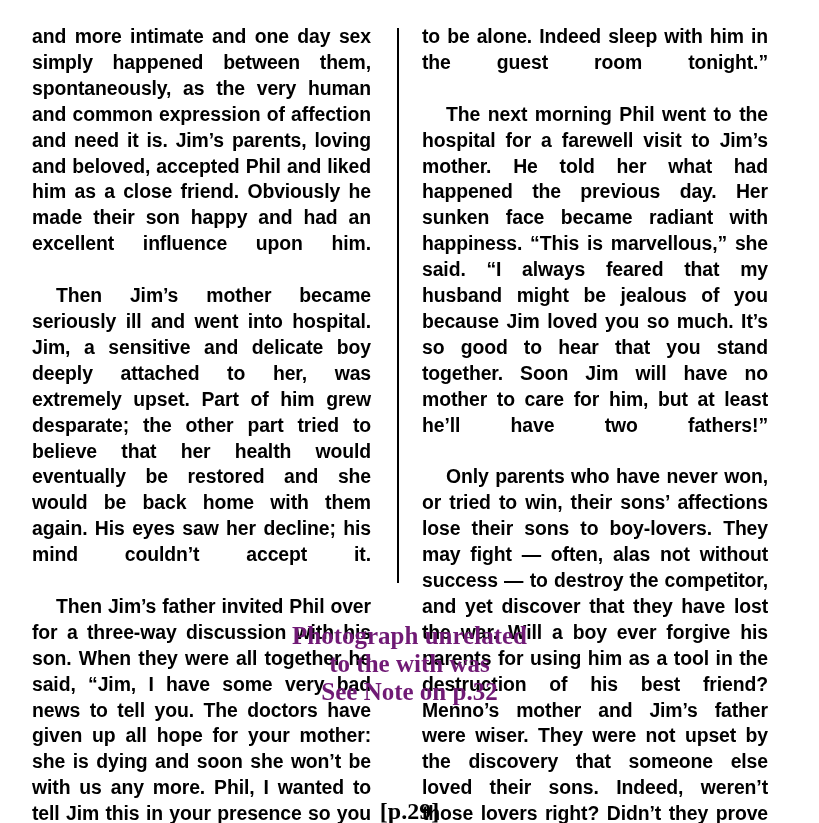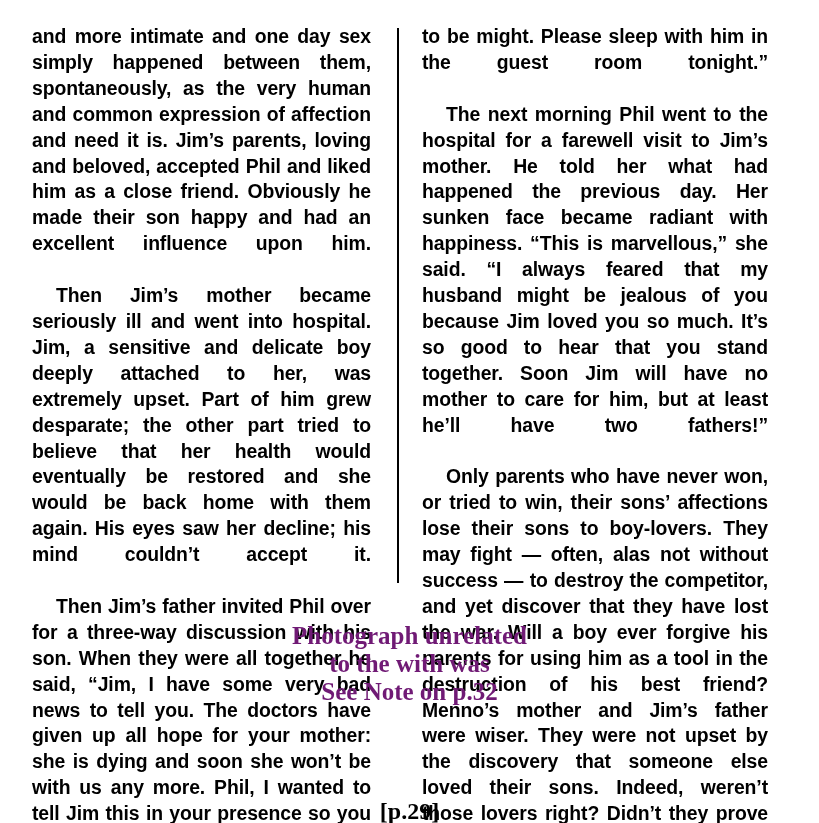--- a/index.html
+++ b/index.html
@@ -109,21 +109,21 @@
 
   <div class="column left">
     <p class="para">and more intimate and one day sex simply happened between them, spontaneously, as the very human and common expression of affection and need it is. Jim’s parents, loving and beloved, accepted Phil and liked him as a close friend. Obviously he made their son happy and had an excellent influence upon him.</p>
     <p class="para indent">Then Jim’s mother became seriously ill and went into hospital. Jim, a sensitive and delicate boy deeply attached to her, was extremely upset. Part of him grew desparate; the other part tried to believe that her health would eventually be restored and she would be back home with them again. His eyes saw her decline; his mind couldn’t accept it.</p>
     <p class="para indent">Then Jim’s father invited Phil over for a three-way discussion with his son. When they were all together he said, “Jim, I have some very bad news to tell you. The doctors have given up all hope for your mother: she is dying and soon she won’t be with us any more. Phil, I wanted to tell Jim this in your presence so you can help him and he won’t have</p>
   </div>
 
   <div class="column-divider"></div>
 
   <div class="column right">
-    <p class="para">to be might. Please sleep with him in the guest room tonight.”</p>
+    <p class="para">to be alone. Indeed sleep with him in the guest room tonight.”</p>
     <p class="para indent">The next morning Phil went to the hospital for a farewell visit to Jim’s mother. He told her what had happened the previous day. Her sunken face became radiant with happiness. “This is marvellous,” she said. “I always feared that my husband might be jealous of you because Jim loved you so much. It’s so good to hear that you stand together. Soon Jim will have no mother to care for him, but at least he’ll have two fathers!”</p>
     <p class="para indent">Only parents who have never won, or tried to win, their sons’ affections lose their sons to boy-lovers. They may fight — often, alas not without success — to destroy the competitor, and yet discover that they have lost the war. Will a boy ever forgive his parents for using him as a tool in the destruction of his best friend? Menno’s mother and Jim’s father were wiser. They were not upset by the discovery that someone else loved their sons. Indeed, weren’t those lovers right? Didn’t they prove that their sons were lovable?</p>
   </div>
 
 </div>
 
 <div class="note-block">
   <span class="note-line">Photograph unrelated</span>
   <span class="note-line">to the with was</span>
   <span class="note-line">See Note on p.32</span>

